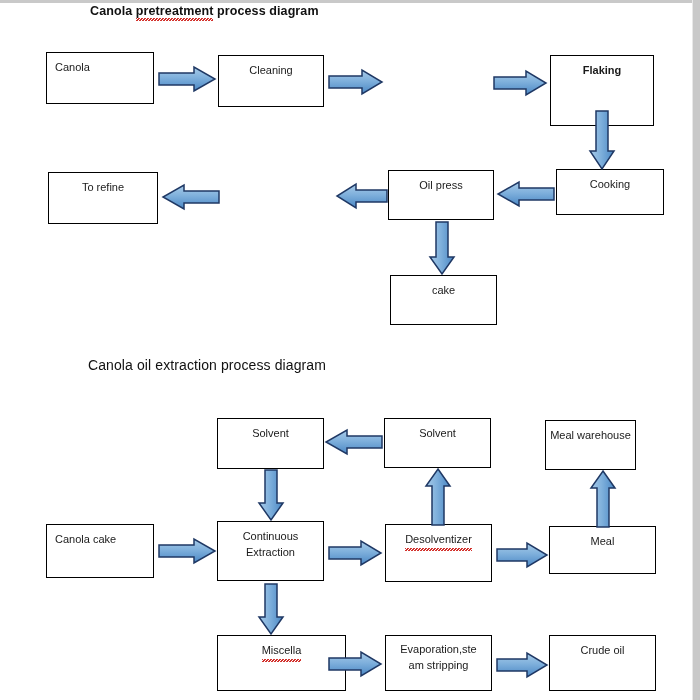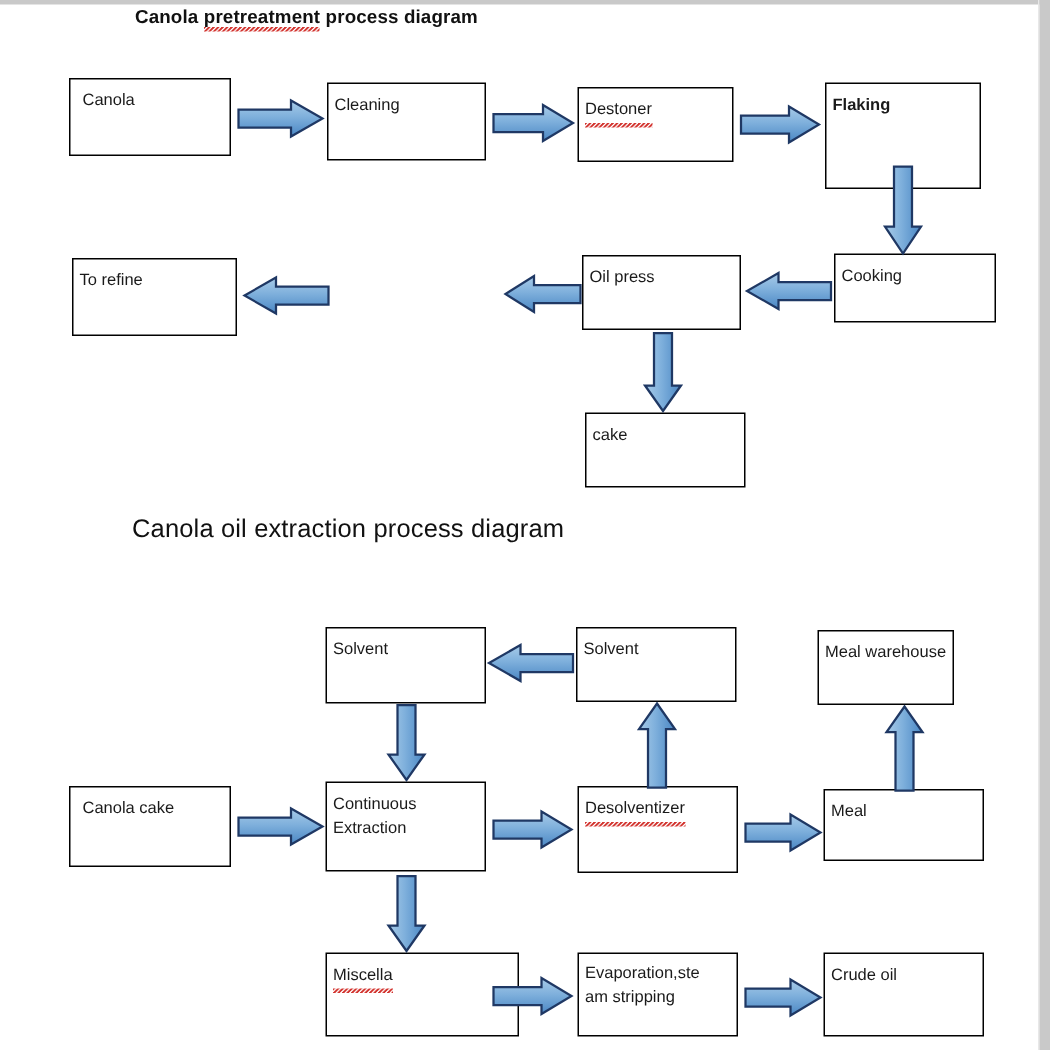--- a/index.html
+++ b/index.html
@@ -57,20 +57,21 @@
     box-sizing: border-box;
     font-size: 11px;
     color: #1a1a1a;
     line-height: 1.42;
   }
   .node .node-label {
     position: absolute;
     left: 0;
     right: 0;
     top: 7px;
+    text-align: center;
     padding: 0 4px;
     box-sizing: border-box;
   }
   .node.left-align .node-label {
     text-align: left;
     padding-left: 8px;
   }
   .node .node-label .line {
     display: block;
   }
@@ -130,25 +131,20 @@
   </div>
 
   <div class="node left-align" style="left:46px; top:52px; width:108px; height:52px;">
     <div class="node-label">Canola</div>
   </div>
 
   <div class="node" style="left:218px; top:55px; width:106px; height:52px;">
     <div class="node-label">Cleaning</div>
   </div>
 
-  <div class="node" style="left:385px; top:58px; width:104px; height:50px;">
-    <div class="node-label">
-      <span class="wavy">Destoner</span>
-    </div>
-  </div>
 
   <div class="node" style="left:550px; top:55px; width:104px; height:71px;font-weight:bold;">
     <div class="node-label">Flaking</div>
   </div>
 
   <div class="node" style="left:556px; top:169px; width:108px; height:46px;">
     <div class="node-label">Cooking</div>
   </div>
 
   <div class="node" style="left:388px; top:170px; width:106px; height:50px;">
@@ -205,21 +201,21 @@
       <polygon points="57,8 22,8 22,2 1,14 22,26 22,20 57,20" fill="url(#gradH)" stroke="#1f3864" stroke-width="1.5" stroke-linejoin="miter"></polygon>
     </svg>
   </div>
 
   <div class="arrow" style="left:428px; top:221px;">
     <svg width="28" height="54" viewBox="0 0 28 54">
       <polygon points="8,1 20,1 20,36 26,36 14,53 2,36 8,36" fill="url(#gradV)" stroke="#1f3864" stroke-width="1.5" stroke-linejoin="miter"></polygon>
     </svg>
   </div>
 
-  <div class="diagram-title" style="left:88px; top:343px; font-weight:normal; font-size:17px;">Canola oil extraction process diagram</div>
+  <div class="diagram-title" style="left:88px; top:357px; font-weight:normal; font-size:14px;">Canola oil extraction process diagram</div>
 
   <div class="node" style="left:217px; top:418px; width:107px; height:51px;">
     <div class="node-label">Solvent</div>
   </div>
 
   <div class="node" style="left:384px; top:418px; width:107px; height:50px;">
     <div class="node-label">Solvent</div>
   </div>
 
   <div class="node" style="left:545px; top:420px; width:91px; height:50px;">

